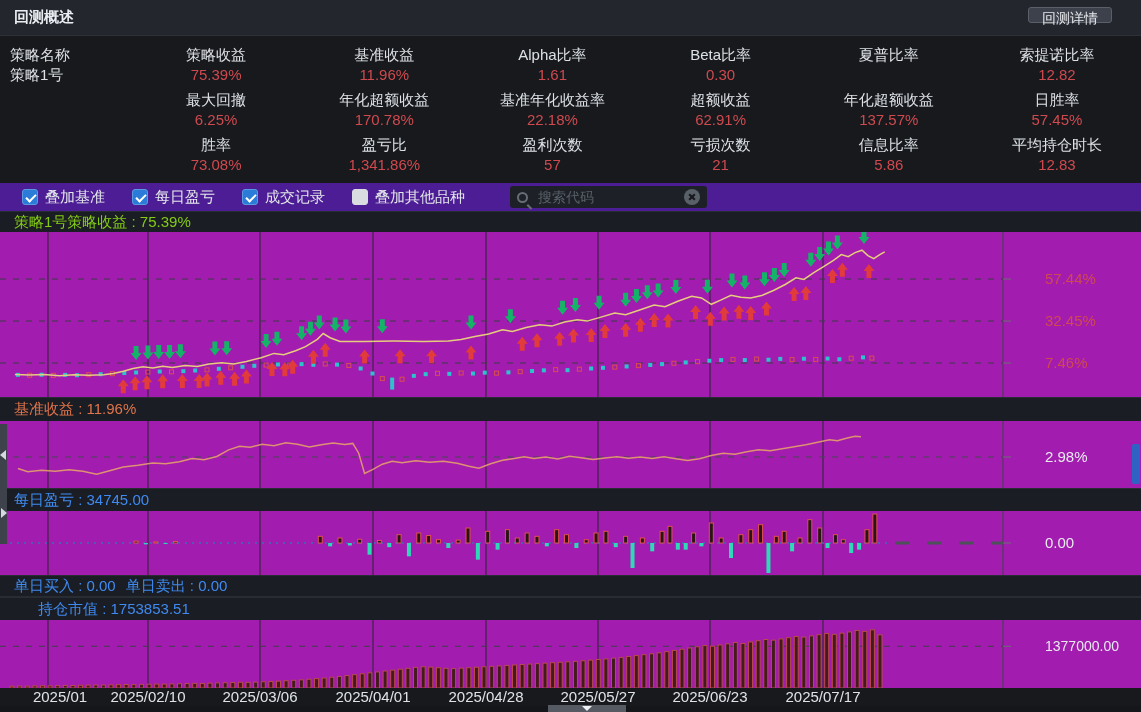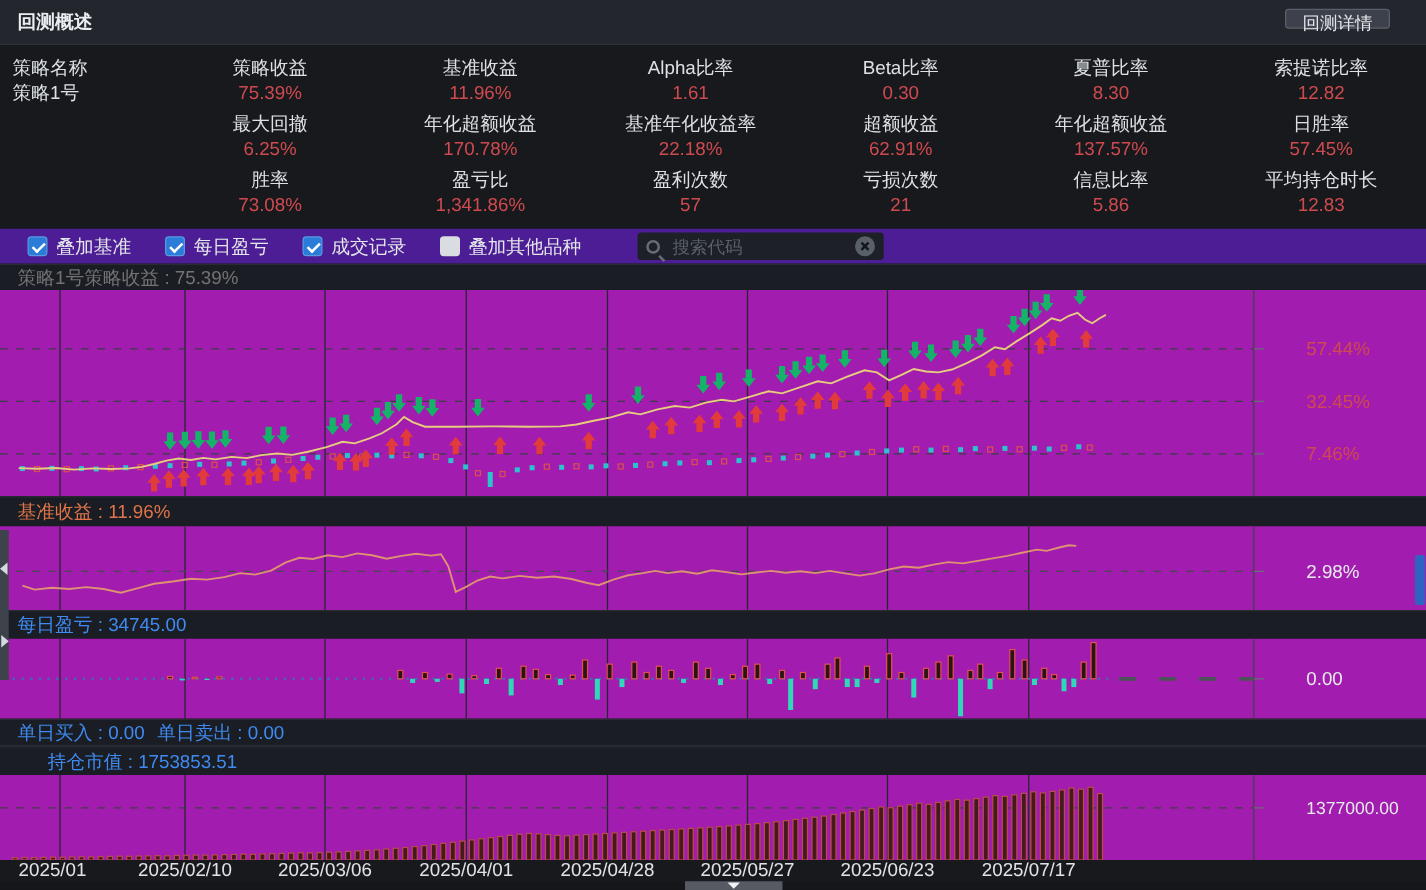--- a/index.html
+++ b/index.html
@@ -33,21 +33,21 @@
   .mag::after{content:"";position:absolute;left:9px;top:10px;width:6px;height:2px;background:#676d76;transform:rotate(45deg);transform-origin:0 0;}
   .searchbox input{flex:1;margin-left:8px;background:transparent;border:none;outline:none;color:#c6cbd2;font-size:14px;min-width:0;}
   .searchbox input::placeholder{color:#596068;}
   .clear-btn{width:16px;height:16px;border-radius:50%;background:#596068;position:relative;flex:none;cursor:pointer;}
   .clear-btn::before,.clear-btn::after{content:"";position:absolute;left:4px;top:7px;width:8px;height:2px;background:#15171b;}
   .clear-btn::before{transform:rotate(45deg);}
   .clear-btn::after{transform:rotate(-45deg);}
 
   
   .pane-header{position:absolute;left:0;width:1141px;background:#1a1d23;border-top:1px solid #282c33;font-size:15px;padding-left:14px;display:flex;align-items:center;}
-  .ph-strategy{top:211px;height:21px;color:#737373;}
+  .ph-strategy{top:211px;height:21px;color:#84cc16;}
   .ph-benchmark{top:397px;height:24px;color:#e0744a;}
   .ph-pnl{top:488px;height:23px;color:#3f8af0;}
   .ph-buysell{top:575px;height:22px;color:#3f8af0;border-bottom:1px solid #282c33;}
   .ph-mkt{top:597px;height:23px;color:#3f8af0;padding-left:38px;}
   .ph-buysell span{margin-right:10px;}
 
   
   .chart{position:absolute;left:0;width:1141px;background:#a21caf;}
   .c-strategy{top:232px;height:165px;}
   .c-benchmark{top:421px;height:67px;}
@@ -95,21 +95,20 @@
         <div class="stat-cell">
           <div class="stat-label">Alpha比率</div>
           <div class="stat-value">1.61</div>
         </div>
         <div class="stat-cell">
           <div class="stat-label">Beta比率</div>
           <div class="stat-value">0.30</div>
         </div>
         <div class="stat-cell">
           <div class="stat-label">夏普比率</div>
-          <div class="stat-value">8.30</div>
         </div>
         <div class="stat-cell">
           <div class="stat-label">索提诺比率</div>
           <div class="stat-value">12.82</div>
         </div>
       </div>
       <div class="stat-row">
         <div class="name-col"></div>
         <div class="stat-cell">
           <div class="stat-label">最大回撤</div>
@@ -600,21 +599,21 @@
         <rect x="832.3157894736842" y="14.363636363636367" width="4" height="53.63636363636363" fill="#451a1d" stroke="#b84b4b" stroke-width="1"></rect>
         <rect x="839.9298245614035" y="13.151515151515149" width="4" height="54.84848484848485" fill="#451a1d" stroke="#b84b4b" stroke-width="1"></rect>
         <rect x="847.5438596491227" y="11.939393939393938" width="4" height="56.06060606060606" fill="#451a1d" stroke="#b84b4b" stroke-width="1"></rect>
         <rect x="855.1578947368421" y="10.424242424242422" width="4" height="57.57575757575758" fill="#451a1d" stroke="#b84b4b" stroke-width="1"></rect>
         <rect x="862.7719298245613" y="11.333333333333336" width="4" height="56.666666666666664" fill="#451a1d" stroke="#b84b4b" stroke-width="1"></rect>
         <rect x="870.3859649122807" y="9.81818181818182" width="4" height="58.18181818181818" fill="#451a1d" stroke="#b84b4b" stroke-width="1"></rect>
         <rect x="878" y="14.853030303030309" width="4" height="53.14696969696969" fill="#451a1d" stroke="#b84b4b" stroke-width="1"></rect>
       </svg></div>
 
   <div class="xaxis" id="xaxis">
-      <span class="xtick" style="left: 42px;">2025/01</span>
+      <span class="xtick" style="left: 60px;">2025/01</span>
       <span class="xtick" style="left: 148px;">2025/02/10</span>
       <span class="xtick" style="left: 260px;">2025/03/06</span>
       <span class="xtick" style="left: 373px;">2025/04/01</span>
       <span class="xtick" style="left: 486px;">2025/04/28</span>
       <span class="xtick" style="left: 598px;">2025/05/27</span>
       <span class="xtick" style="left: 710px;">2025/06/23</span>
       <span class="xtick" style="left: 823px;">2025/07/17</span>
     </div>
   <div class="bottom-strip"></div>
   <div class="bottom-handle">

